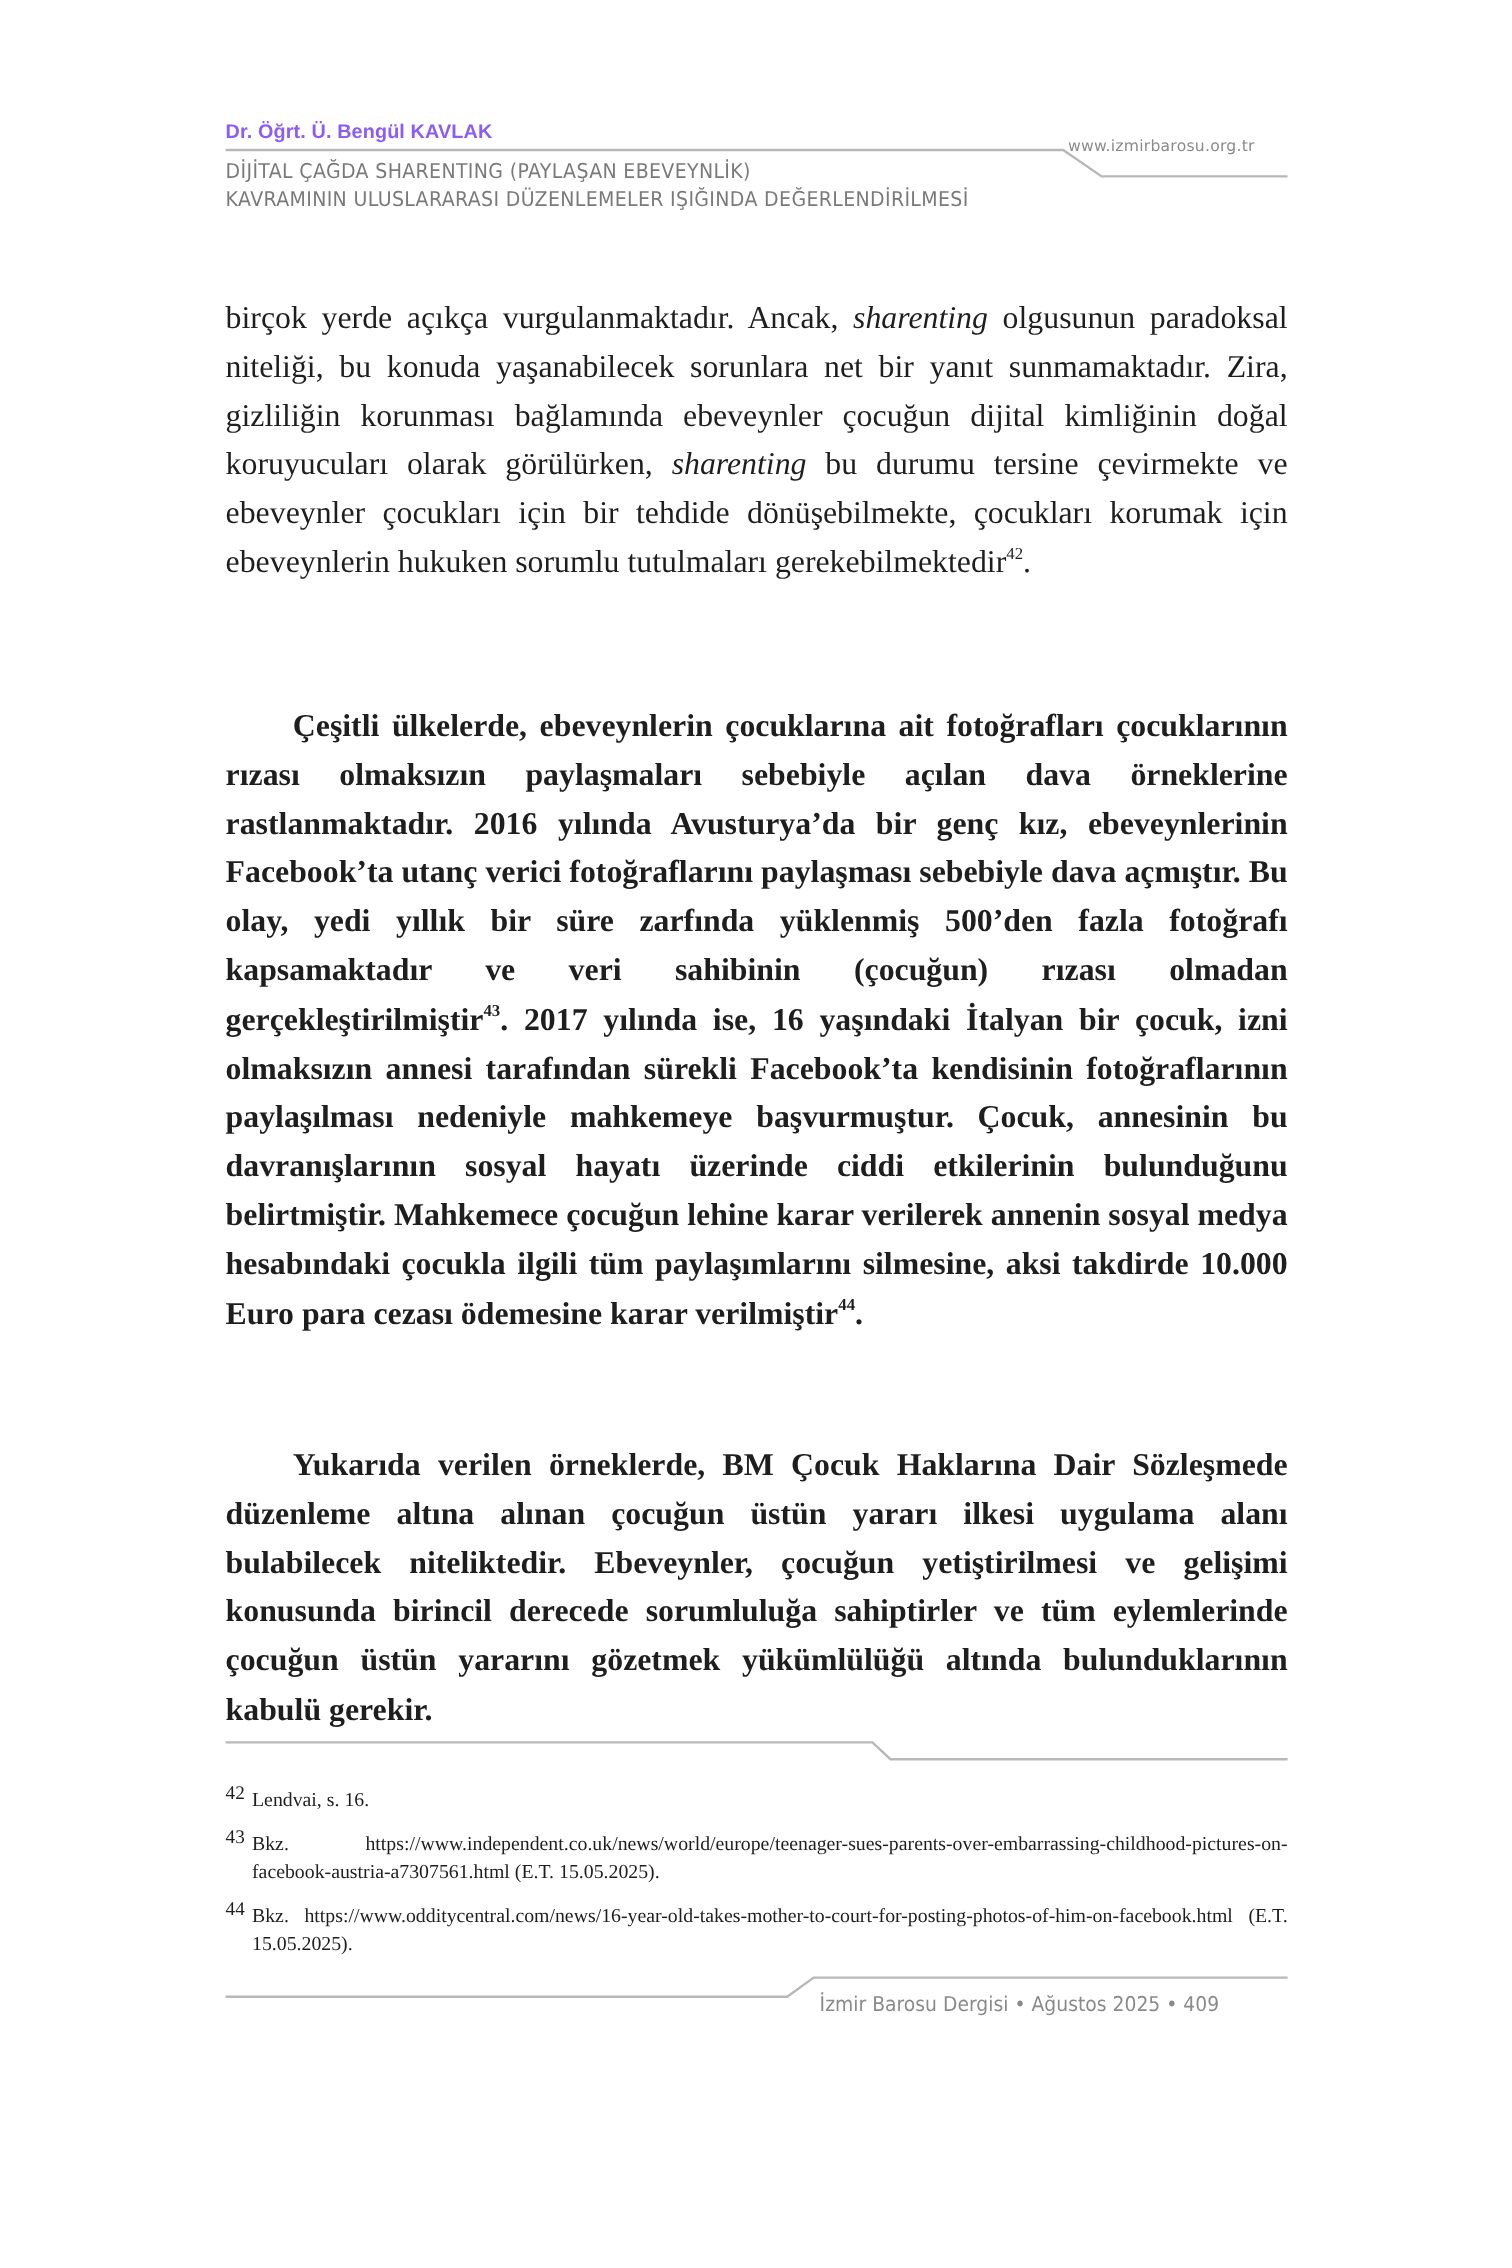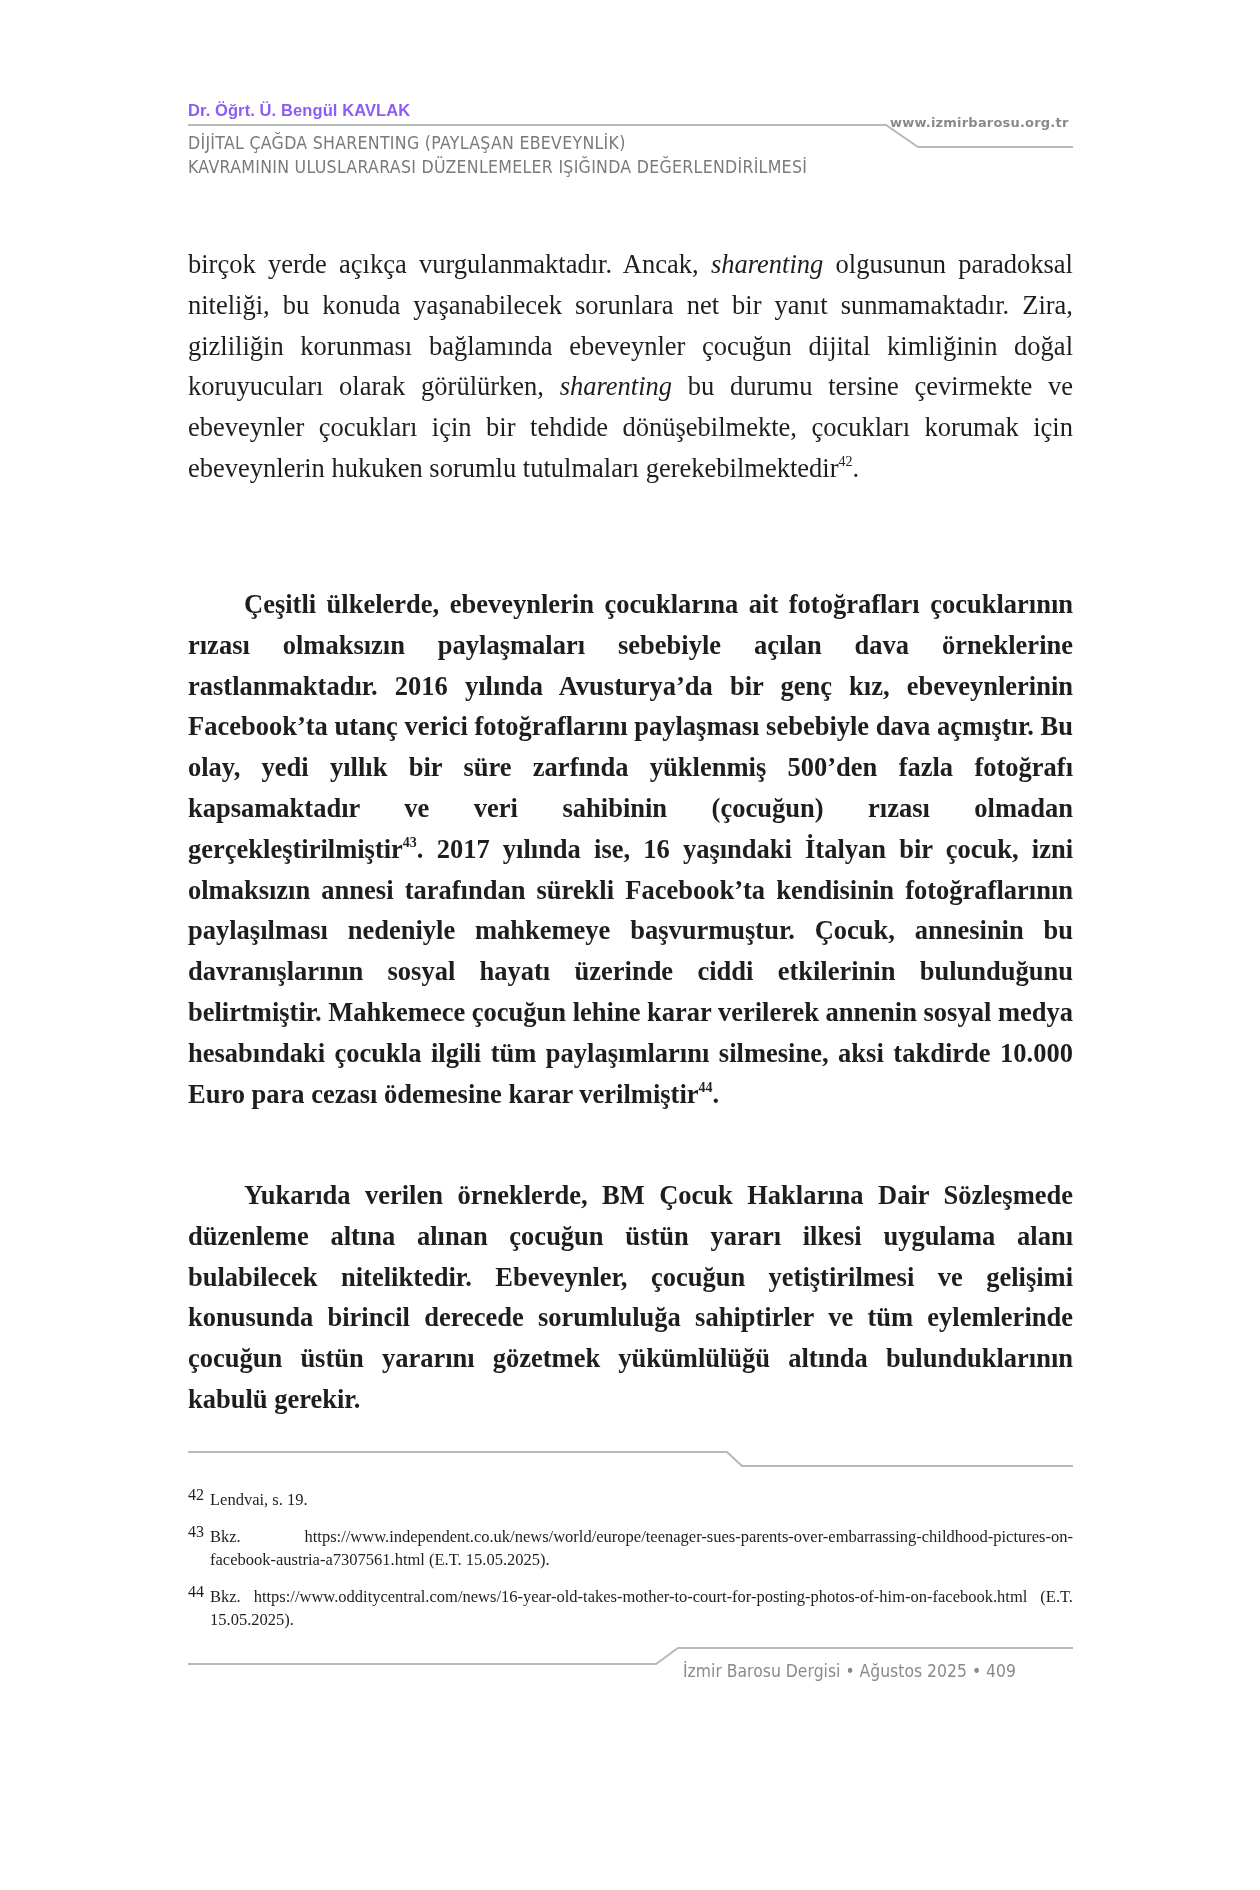--- a/index.html
+++ b/index.html
@@ -1,33 +1,33 @@
 <!DOCTYPE html>
 <html><head>
   <meta charset="utf-8">
   <style>
     html, body { margin: 0; padding: 0; background: #ffffff; }
     body { width: 1260px; height: 1890px; position: relative; overflow: hidden; }
     .page { position: absolute; left: 0; top: 0; width: 1260px; height: 1890px; background: #ffffff; }
 
     
     .hdr-author { position: absolute; left: 188px; top: 101px; font-family: "Liberation Sans", sans-serif; font-weight: bold; font-size: 16.5px; color: #8b5cf6; letter-spacing: 0.1px; }
-    .hdr-site { position: absolute; left: 890px; top: 115px; font-family: "DejaVu Sans", sans-serif; font-size: 13px; color: #8a8a8a; letter-spacing: 0.2px; font-weight: bold; }
+    .hdr-site { position: absolute; left: 890px; top: 115px; font-family: "DejaVu Sans", sans-serif; font-size: 13px; color: #8a8a8a; letter-spacing: 0.2px; }
     .hdr-title { position: absolute; left: 188px; top: 131px; font-family: "DejaVu Sans", sans-serif; font-size: 17px; line-height: 24px; color: #7a7a7a; font-weight: normal; letter-spacing: 0.3px; transform: scaleX(0.93); transform-origin: left top; white-space: nowrap; }
     svg.rule { position: absolute; left: 0; top: 0; overflow: visible; }
 
     
     .body-text { position: absolute; left: 188px; width: 885px; font-family: "Liberation Serif", serif; font-size: 26.5px; line-height: 40.8px; color: #1e1e1e; text-align: justify; }
     .body-text p { margin: 0; }
     .body-text .indent { text-indent: 56px; font-weight: bold; }
     .body-text em { font-style: italic; }
     .body-text sup { font-size: 14px; line-height: 0; vertical-align: 11px; }
     .p1 { top: 244px; }
     .p2 { top: 584px; }
-    .p3 { top: 1175px; }
+    .p3 { top: 1200px; }
 
     
     .footnotes { position: absolute; left: 188px; top: 1488px; width: 885px; font-family: "Liberation Serif", serif; color: #1e1e1e; }
     .fn { position: relative; font-size: 16.5px; line-height: 23px; margin-bottom: 14px; padding-left: 22px; text-align: justify; }
     .fn-num { position: absolute; left: 0; top: -5px; font-size: 16px; }
     .fn1 { padding-left: 22px; }
 
     
     .ftr-text { position: absolute; left: 683px; top: 1661px; font-family: "DejaVu Sans", sans-serif; font-size: 17px; color: #8a8a8a; white-space: nowrap; transform: scaleX(0.92); transform-origin: left top; }
   </style>
@@ -60,21 +60,21 @@
     <p class="indent">Yukarıda verilen örneklerde, BM Çocuk Haklarına Dair Sözleşmede düzenleme altına alınan çocuğun üstün yararı ilkesi uygulama alanı bulabilecek niteliktedir. Ebeveynler, çocuğun yetiştirilmesi ve gelişimi konusunda birincil derecede sorumluluğa sahiptirler ve tüm eylemlerinde çocuğun üstün yararını gözetmek yükümlülüğü altında bulunduklarının kabulü gerekir.</p>
   </div>
 
   <svg class="rule" width="1260" height="1890">
     <polyline points="188,1452 727,1452 742,1466 1073,1466" fill="none" stroke="#b8b8b8" stroke-width="2"></polyline>
   </svg>
 
   <div class="footnotes">
     <div class="fn fn1">
       <span class="fn-num">42</span>
-      <span>Lendvai, s. 19.</span>
+      <span>Lendvai, s. 16.</span>
     </div>
     <div class="fn">
       <span class="fn-num">43</span>
       <span>Bkz. https://www.independent.co.uk/news/world/europe/teenager-sues-parents-over-embarrassing-childhood-pictures-on-facebook-austria-a7307561.html (E.T. 15.05.2025).</span>
     </div>
     <div class="fn">
       <span class="fn-num">44</span>
       <span>Bkz. https://www.odditycentral.com/news/16-year-old-takes-mother-to-court-for-posting-photos-of-him-on-facebook.html (E.T. 15.05.2025).</span>
     </div>
   </div>

